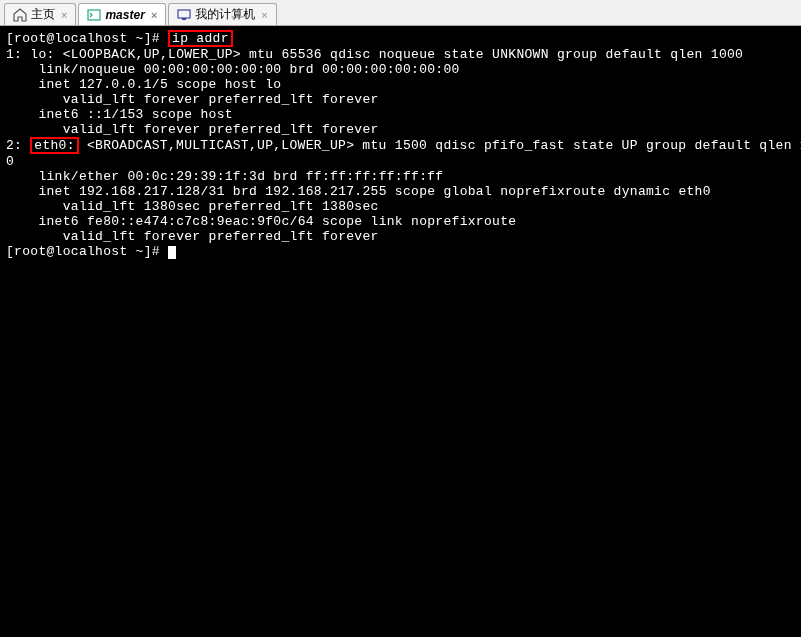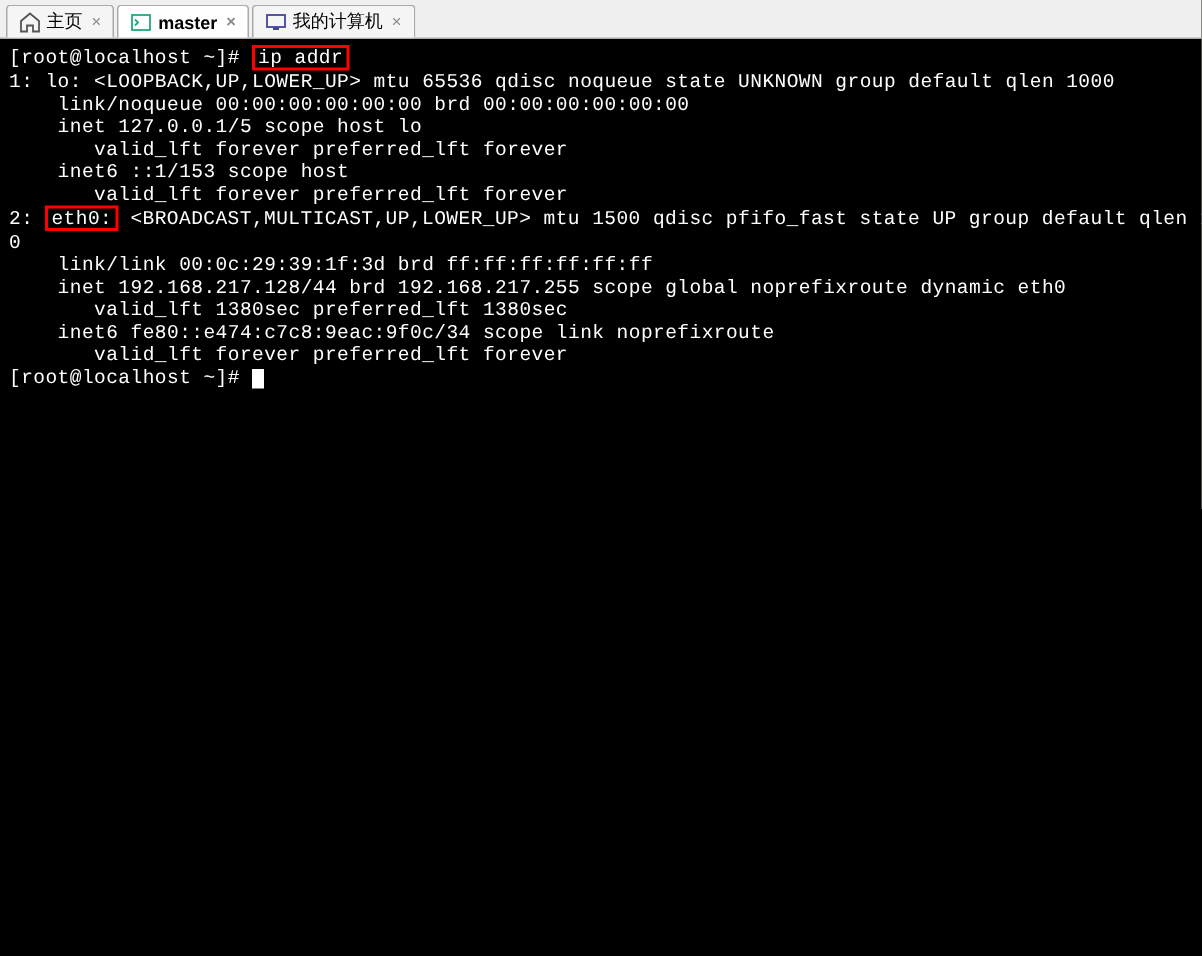--- a/index.html
+++ b/index.html
@@ -33,20 +33,21 @@
       border-bottom: none;
       border-radius: 3px 3px 0 0;
       cursor: pointer;
       font-family: "Microsoft YaHei", sans-serif;
       font-size: 12px;
       height: 22px;
     }
     .tab.active {
       background: #fff;
       font-weight: bold;
+      font-style: italic;
     }
     .tab-icon {
       width: 14px;
       height: 14px;
       margin-right: 4px;
       display: inline-flex;
       align-items: center;
       justify-content: center;
     }
     .tab-close {
@@ -119,18 +120,18 @@
 
 <div class="terminal"><span>[root@localhost ~]# </span><span class="highlight-red">ip addr</span>
 <span>1: lo: &lt;LOOPBACK,UP,LOWER_UP&gt; mtu 65536 qdisc noqueue state UNKNOWN group default qlen 1000</span>
 <span>    link/noqueue 00:00:00:00:00:00 brd 00:00:00:00:00:00</span>
 <span>    inet 127.0.0.1/5 scope host lo</span>
 <span>       valid_lft forever preferred_lft forever</span>
 <span>    inet6 ::1/153 scope host</span>
 <span>       valid_lft forever preferred_lft forever</span>
 <span>2: </span><span class="highlight-red">eth0:</span><span> &lt;BROADCAST,MULTICAST,UP,LOWER_UP&gt; mtu 1500 qdisc pfifo_fast state UP group default qlen 100</span>
 <span>0</span>
-<span>    link/link 00:0c:29:39:1f:3d brd ff:ff:ff:ff:ff:ff</span>
-<span>    inet 192.168.217.128/44 brd 192.168.217.255 scope global noprefixroute dynamic eth0</span>
+<span>    link/ether 00:0c:29:39:1f:3d brd ff:ff:ff:ff:ff:ff</span>
+<span>    inet 192.168.217.128/31 brd 192.168.217.255 scope global noprefixroute dynamic eth0</span>
 <span>       valid_lft 1380sec preferred_lft 1380sec</span>
-<span>    inet6 fe80::e474:c7c8:9eac:9f0c/34 scope link noprefixroute</span>
+<span>    inet6 fe80::e474:c7c8:9eac:9f0c/64 scope link noprefixroute</span>
 <span>       valid_lft forever preferred_lft forever</span>
 <span>[root@localhost ~]# </span><span class="cursor"></span></div>
 
 </body></html>

